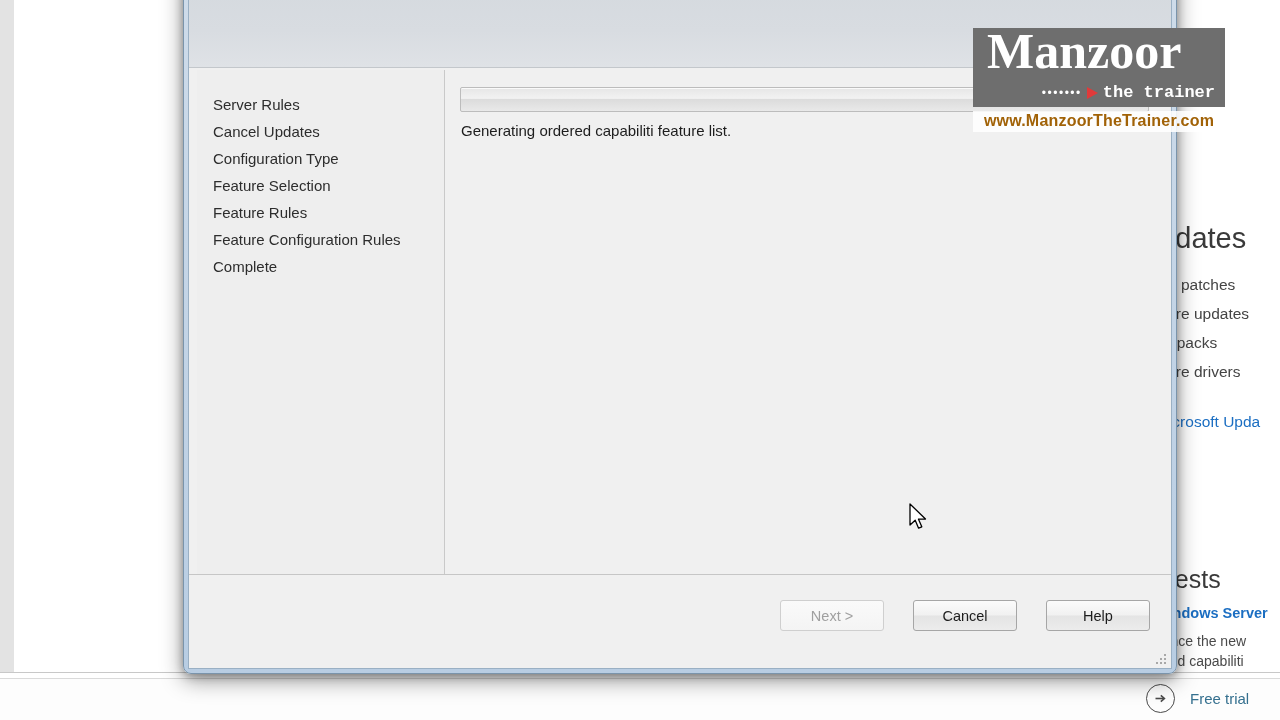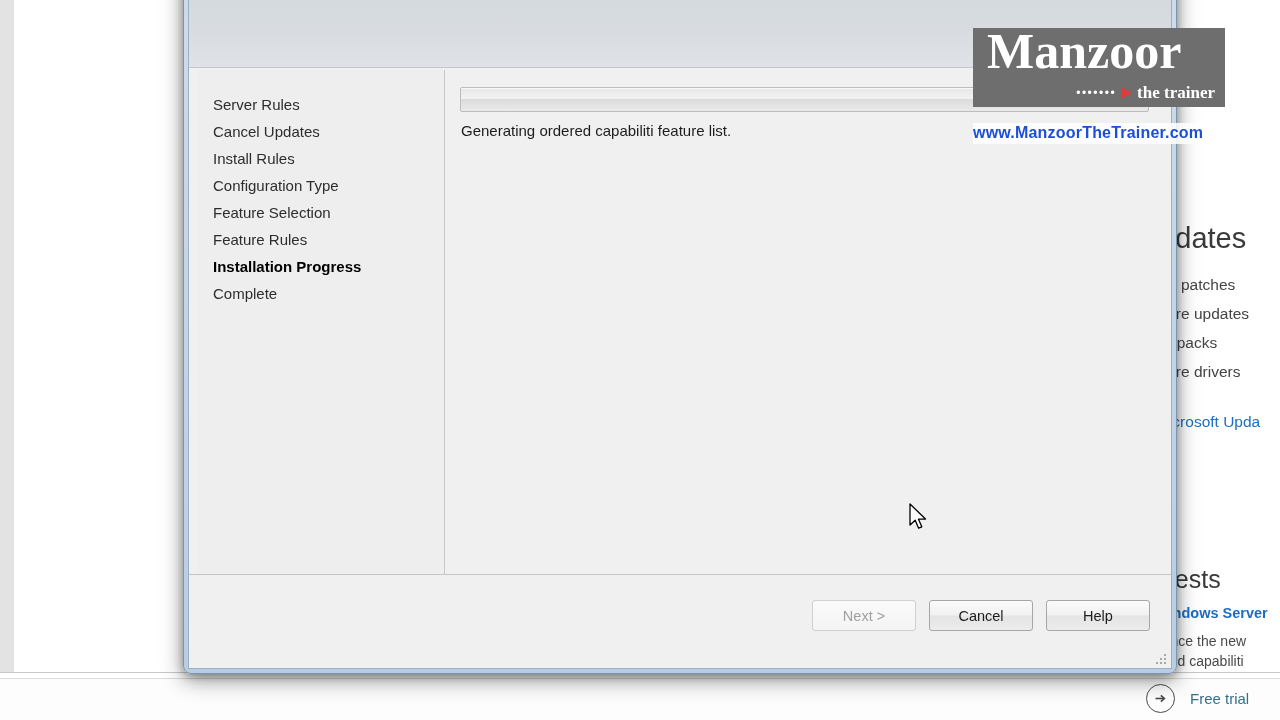--- a/index.html
+++ b/index.html
@@ -176,34 +176,34 @@
     letter-spacing: 1.5px;
     line-height: 1;
   }
   .wm-tri {
     width: 0; height: 0;
     border-top: 6px solid transparent;
     border-bottom: 6px solid transparent;
     border-left: 11px solid #e03a3a;
   }
   .wm-trainer {
-    font-family: Liberation Serif, serif;
+    font-family: Liberation Mono, monospace;
     font-size: 17px;
     font-weight: bold;
     color: #ffffff;
     line-height: 1;
   }
   .wm-url {
     width: 252px;
-    margin-top: 16px;
+    margin-top: 4px;
     background: rgba(255,255,255,0.86);
     font-size: 16px;
     font-weight: bold;
-    color: #1d4ed8;
-    text-align: left;
+    color: #a16207;
+    text-align: center;
     letter-spacing: 0.2px;
     padding: 1px 0 2px 0;
   }
 
   
   .dlg-shadow {
     position: absolute;
     left: 183px; top: -30px;
     width: 994px; height: 704px;
     border-radius: 8px;
@@ -312,21 +312,21 @@
     position: absolute;
     left: 0; right: 0; bottom: 0;
     height: 93px;
     background: #f0f0f0;
     border-top: 1px solid #c6c6c6;
   }
   .btn-row {
     position: absolute;
     right: 21px; top: 25px;
     display: flex;
-    gap: 13px;
+    gap: 29px;
   }
   .btn {
     width: 104px;
     height: 31px;
     font-size: 14.5px;
     border-radius: 3px;
     box-sizing: border-box;
     display: flex;
     align-items: center;
     justify-content: center;
@@ -404,25 +404,24 @@
       <div class="dlg-header">
         
       </div>
 
       <div class="dlg-body">
 
         <div class="nav">
           <div class="nav-spacer"></div>
           <div class="nav-item">Server Rules</div>
           <div class="nav-item">Cancel Updates</div>
-          <div class="nav-item">Install Rules</div>
           <div class="nav-item">Configuration Type</div>
           <div class="nav-item">Feature Selection</div>
           <div class="nav-item">Feature Rules</div>
-          <div class="nav-item current">Installation Progress</div>
+          <div class="nav-item">Feature Configuration Rules</div>
           <div class="nav-item">Complete</div>
         </div>
 
         <div class="pane">
           <div class="progressbar">
             <div class="progress-fill" id="progress-fill" style="width: 0%;"></div>
           </div>
           <div class="status-text">Generating ordered capabiliti feature list.</div>
         </div>
 

